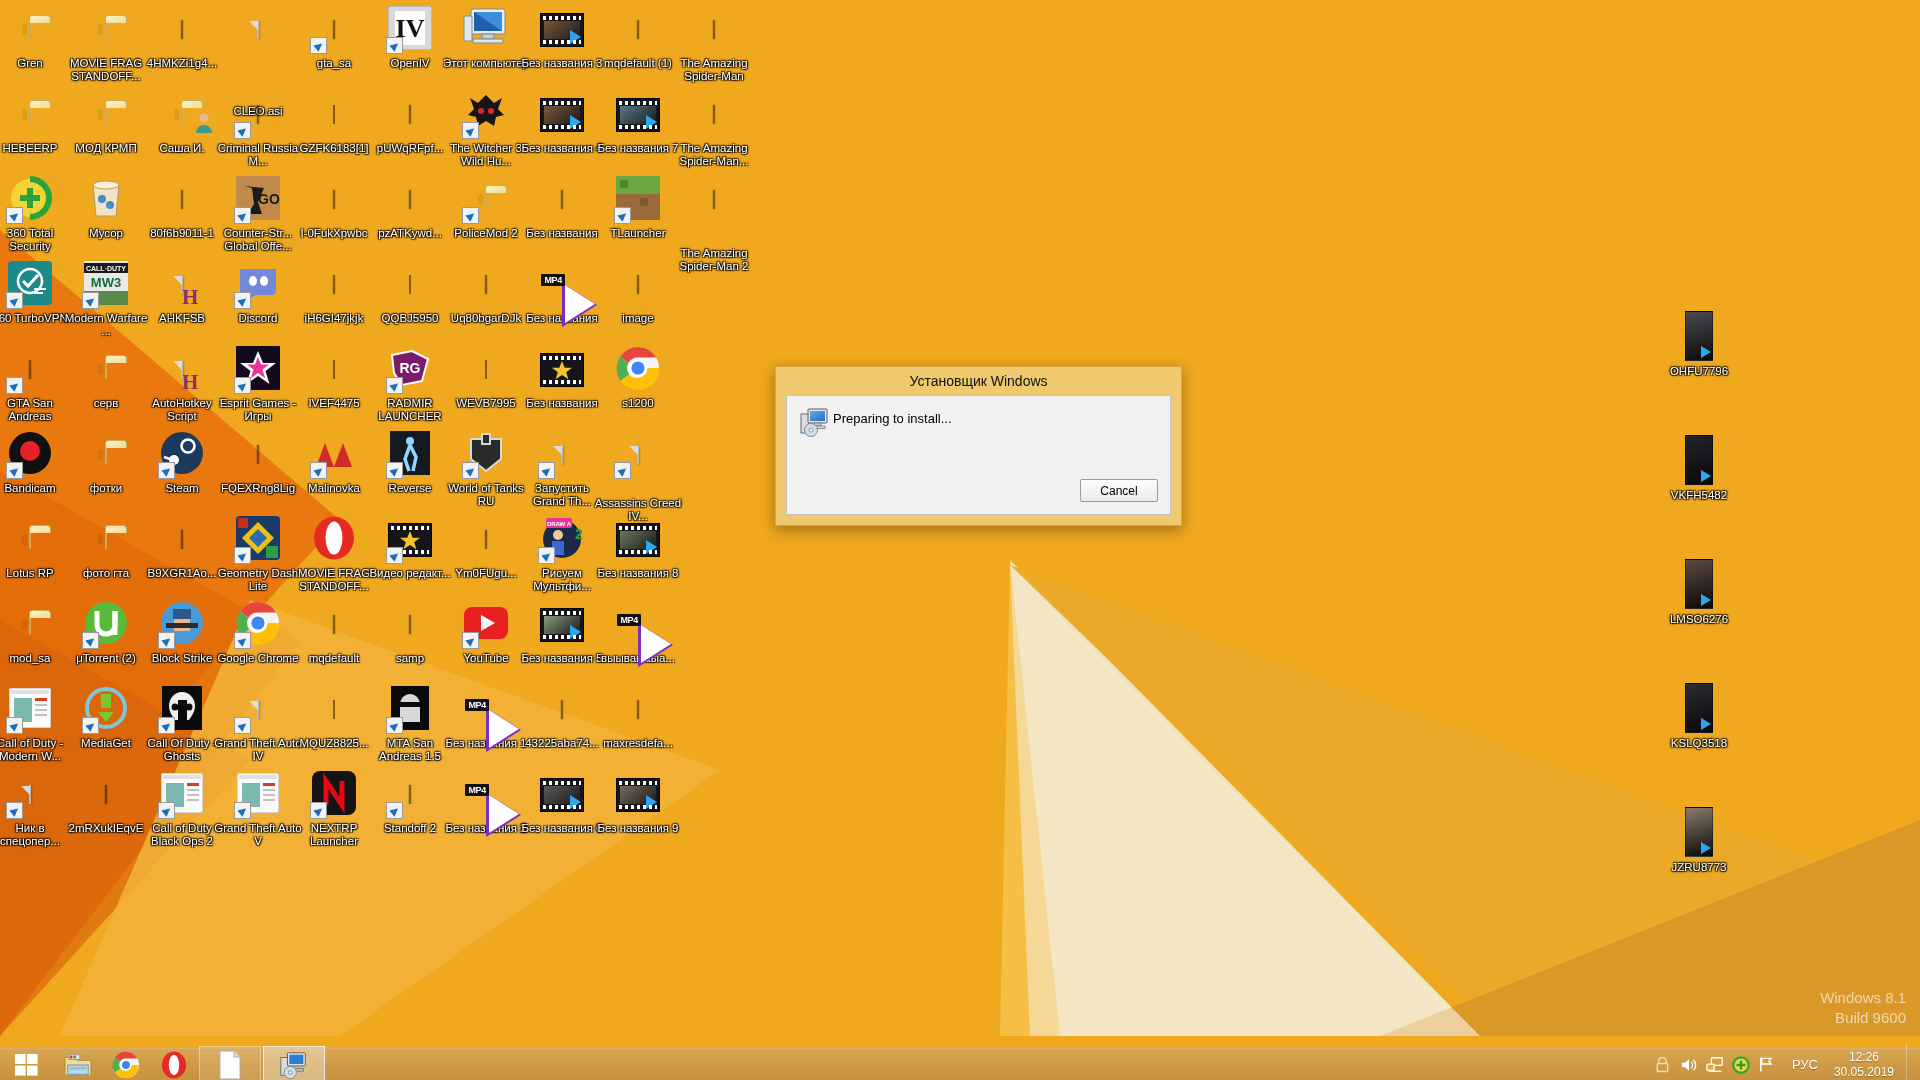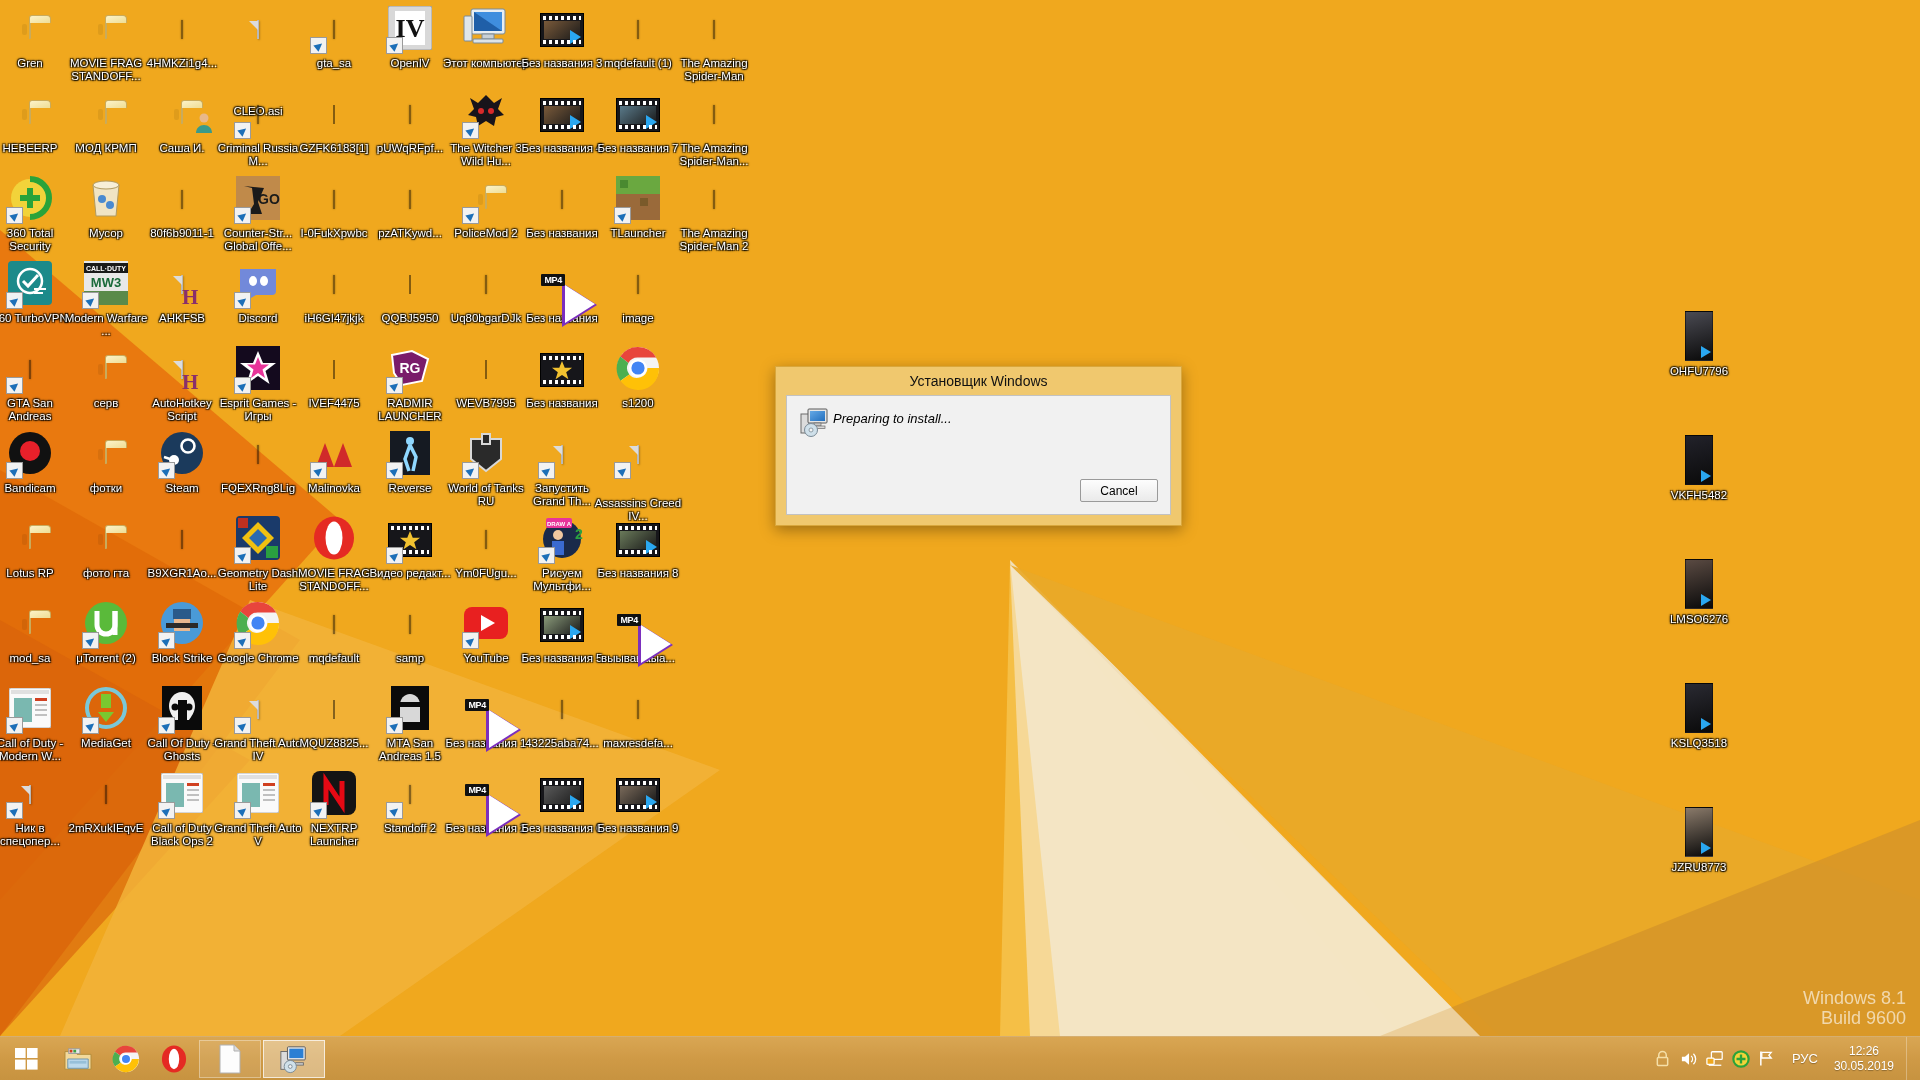--- a/index.html
+++ b/index.html
@@ -151,42 +151,42 @@
   #installer-titlebar {
     height: 28px; display: flex; align-items: center; justify-content: center;
     color: #111; font-size: 14px;
   }
   #installer-body {
     position: absolute; left: 10px; right: 10px; top: 28px; bottom: 10px;
     background: #f1f1f1; border: 1px solid #c2c2c2;
   }
   #installer-status {
     position: absolute; left: 46px; top: 15px;
-    font-size: 13px; color: #000; font-style: italic;
+    font-size: 13px; color: #000;
   }
   #installer-icon { position: absolute; left: 12px; top: 10px; width: 32px; height: 32px; }
   #cancel-button {
     position: absolute; right: 12px; bottom: 12px;
     width: 78px; height: 23px;
     background: linear-gradient(to bottom,#fdfdfd,#eaeaea);
     border: 1px solid #9a9a9a; border-radius: 2px;
     font-size: 12px; color: #000; cursor: pointer;
     font-family: "Liberation Sans", sans-serif;
   }
 
   
   #watermark {
     position: absolute; right: 14px; bottom: 52px;
     text-align: right; color: rgba(255,255,255,.62);
-    font-size: 18px; line-height: 20px; pointer-events: none;
+    font-size: 15px; line-height: 20px; pointer-events: none;
   }
 
   
   #taskbar {
-    position: absolute; left: 0; bottom: 0; width: 1920px; height: 44px;
+    position: absolute; left: 0; bottom: 0; width: 1920px; height: 32px;
     background: linear-gradient(to bottom, #d9a653 0%, #cf9a46 50%, #c79340 100%);
     border-top: 1px solid rgba(255,255,255,.25);
     display: flex; align-items: center;
   }
   #start-button {
     width: 54px; height: 44px;
     display: flex; align-items: center; justify-content: center;
     cursor: pointer;
   }
   #taskbar-items { display: flex; align-items: center; height: 44px; }
@@ -471,21 +471,21 @@
         <span class="icon-art-inner"><svg width="44" height="44" viewBox="0 0 44 44">
             <rect width="44" height="18" fill="#6aa840"></rect>
             <rect y="18" width="44" height="26" fill="#9a6a3a"></rect>
             <rect x="4" y="4" width="8" height="8" fill="#4a8a30"></rect>
             <rect x="24" y="22" width="8" height="8" fill="#7a5a2a"></rect>
           </svg></span>
         <span class="shortcut-arrow"></span>
       </span>
       <span class="icon-label">TLauncher</span>
     </div>
-    <div class="desktop-icon" style="left: 670px; top: 176px;">
+    <div class="desktop-icon" style="left: 670px; top: 176px; gap: 20px;">
       <span class="icon-art">
         <span class="icon-art-inner"><span class="thumb" style="background:linear-gradient(135deg,#8a1020,#000)"></span></span>
       </span>
       <span class="icon-label">The Amazing Spider-Man 2</span>
     </div>
     <div class="desktop-icon" style="left: -14px; top: 261px;">
       <span class="icon-art">
         <span class="icon-art-inner"><svg width="44" height="44" viewBox="0 0 44 44">
             <rect width="44" height="44" rx="4" fill="#1c8a8a"></rect>
             <circle cx="22" cy="20" r="12" fill="none" stroke="#fff" stroke-width="2.5"></circle>

